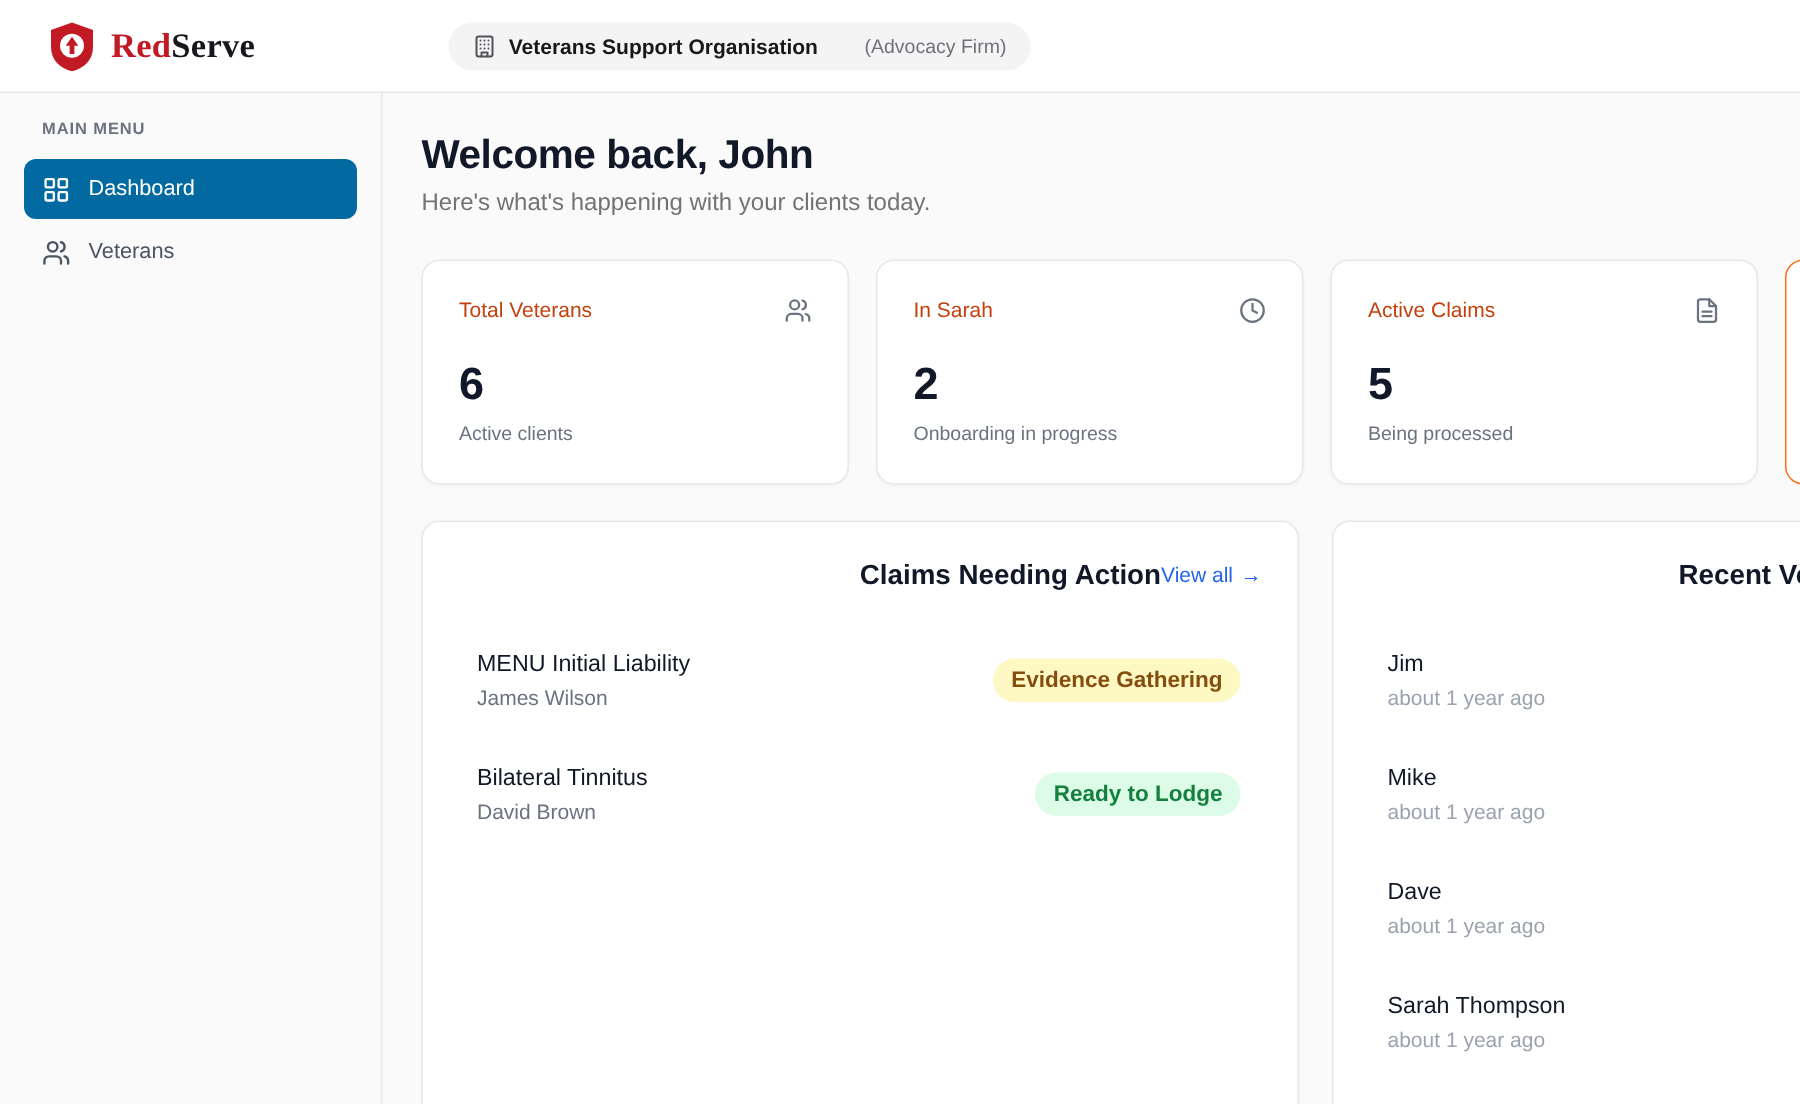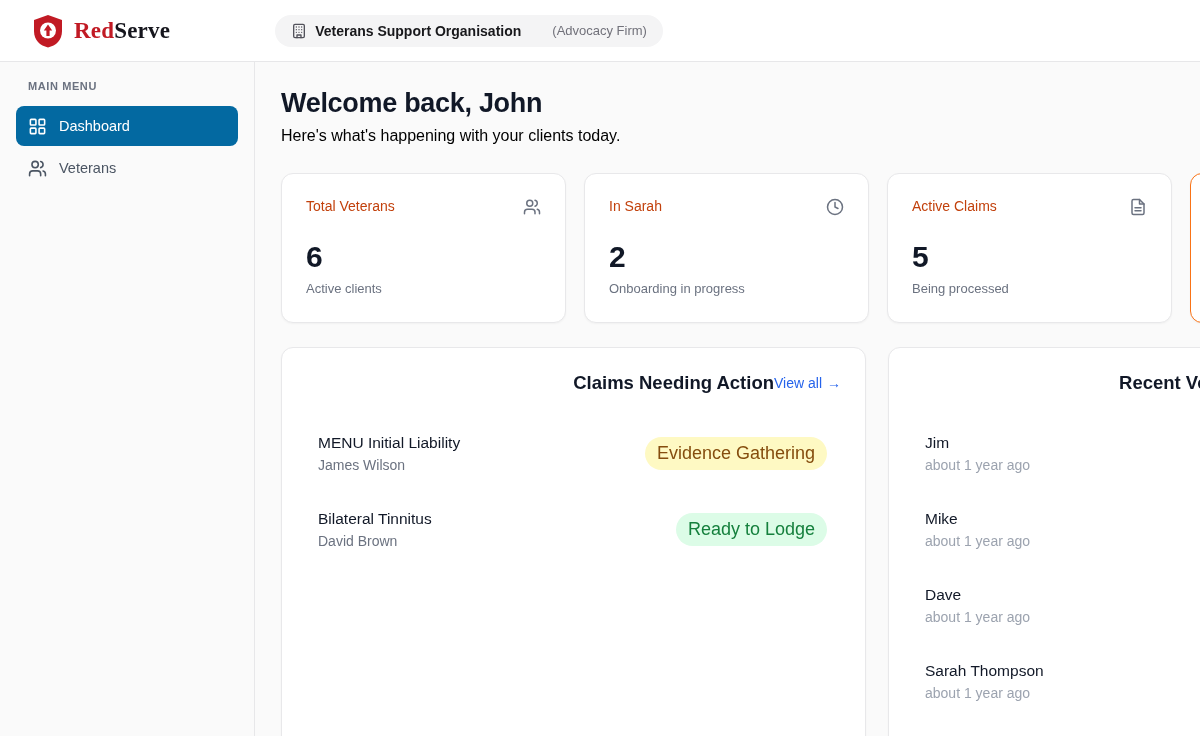--- a/index.html
+++ b/index.html
@@ -10,20 +10,21 @@
     color: #18181b;
   }
   
   .header {
     height: 62px;
     background: #ffffff;
     border-bottom: 1px solid #e7e7e9;
     display: flex;
     align-items: center;
     padding: 0 30px;
+    gap: 24px;
   }
   .brand { display: flex; align-items: center; gap: 8px; }
   .brand-text {
     font-family: "Liberation Serif", serif;
     font-size: 23px;
     font-weight: 700;
     letter-spacing: 0.2px;
   }
   .brand-text .red { color: #c11a24; }
   .brand-text .dark { color: #16161d; }
@@ -72,21 +73,21 @@
   }
   .nav-item.active { background: #0369a1; color: #ffffff; text-align: center; }
   .nav-item svg { flex: 0 0 auto; }
   
   .main {
     flex: 1 1 auto;
     padding: 26px 0 0 26px;
     overflow: hidden;
   }
   .welcome-title { font-size: 27px; font-weight: 700; color: #111827; letter-spacing: -0.3px; }
-  .welcome-subtitle { font-size: 16px; color: #000000; margin-top: 8px; }
+  .welcome-subtitle { font-size: 16px; color: #737373; margin-top: 8px; }
   
   .stats-row {
     display: flex;
     flex-wrap: nowrap;
     gap: 18px;
     margin-top: 28px;
     width: 1475px;
   }
   .stat-card {
     flex: 0 0 285px;
@@ -138,22 +139,22 @@
     display: flex;
     justify-content: space-between;
     align-items: center;
     padding: 0 14px 0 12px;
     margin-bottom: 37px;
     cursor: pointer;
   }
   .claim-title { font-size: 15.5px; font-weight: 500; color: #111827; }
   .claim-client { font-size: 14px; color: #6b7280; margin-top: 5px; }
   .badge {
-    font-size: 18px;
-    font-weight: 400;
+    font-size: 15px;
+    font-weight: 700;
     padding: 6px 12px;
     border-radius: 999px;
     white-space: nowrap;
     text-align: right;
   }
   .badge--yellow { background: #fef9c3; color: #854d0e; }
   .badge--green  { background: #dcfce7; color: #15803d; }
   .vet-list { margin-top: 40px; }
   .vet-row { padding: 0 12px; margin-bottom: 37px; cursor: pointer; }
   .vet-name { font-size: 15.5px; font-weight: 500; color: #111827; }

